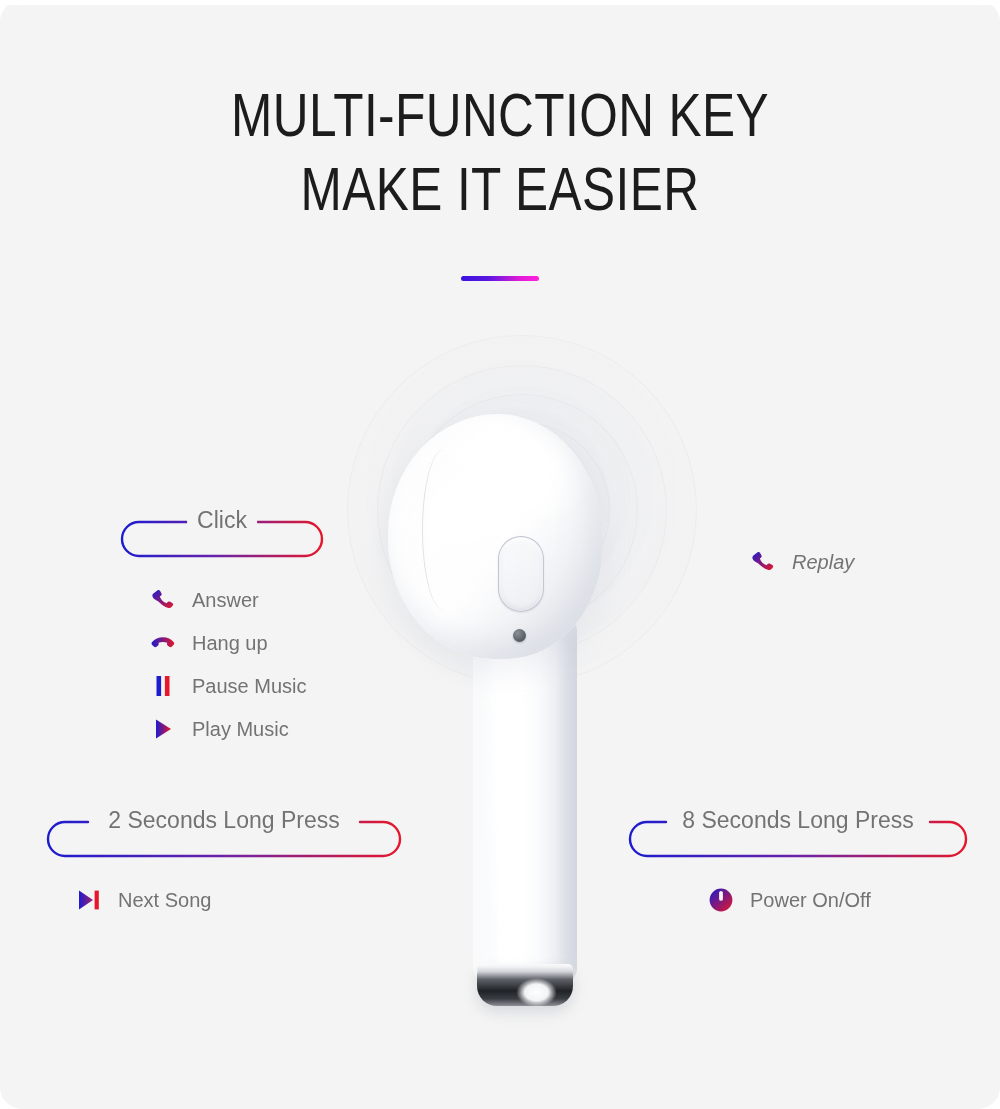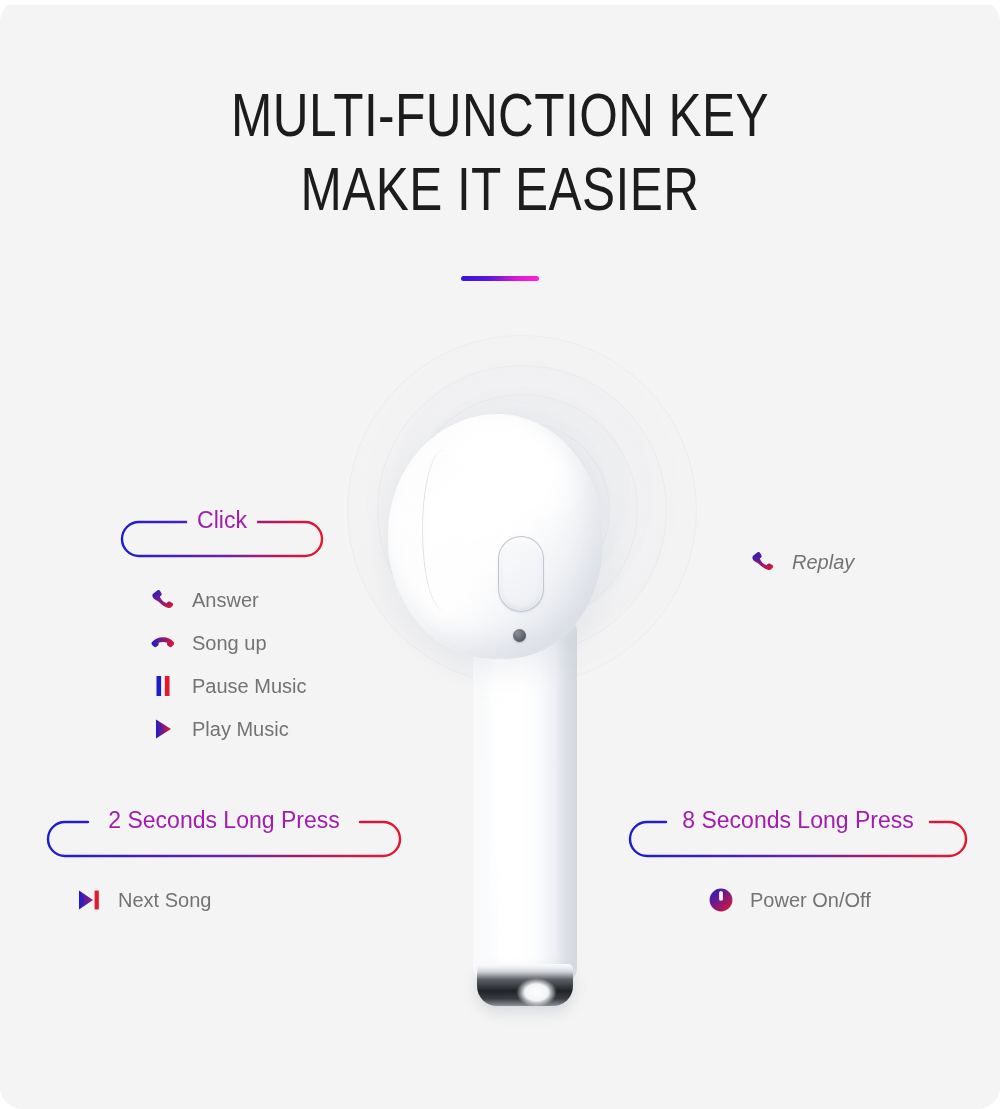--- a/index.html
+++ b/index.html
@@ -171,21 +171,21 @@
     height:38px;
   }
   .badge-svg { position:absolute; left:0; top:0; }
   .badge-label {
     position:absolute;
     top:-14px;
     left:50%;
     transform:translateX(-50%);
     background:#f4f4f4;
     padding:0 10px;
-    color:#a21caf;
+    color:#737373;
     font-size:23px;
     line-height:28px;
     font-weight:400;
     white-space:nowrap;
   }
 
   
   .feature-list { margin-top:20px; }
   .feature-row {
     display:flex;
@@ -287,21 +287,21 @@
           <svg width="26" height="20" viewBox="0 0 26 20">
             <defs>
                 <linearGradient id="gh1" x1="0" y1="0" x2="1" y2="0">
               <stop offset="0%" stop-color="#1c1ccf"></stop>
                   <stop offset="100%" stop-color="#e6172b"></stop>
             </linearGradient>
               </defs>
             <path d="M13 4.2C8.6 4.2 4.7 6 2.1 8.9c-.8.9-.8 2.2.1 3l1.9 1.8c.7.6 1.7.6 2.4 0l1.6-1.3c.5-.4.7-1 .6-1.6l-.2-1.1c2.8-.8 5.9-.8 8.7 0l-.2 1.1c-.1.6.1 1.2.6 1.6l1.6 1.3c.7.6 1.7.6 2.4 0l1.9-1.8c.9-.8.9-2.1.1-3C21.3 6 17.4 4.2 13 4.2z" fill="url(#gh1)"></path>
           </svg>
         </span>
-        <span class="feature-label">Song up</span>
+        <span class="feature-label">Hang up</span>
       </div>
       <div class="feature-row">
         <span class="feature-icon">
           <svg width="20" height="24" viewBox="0 0 20 24">
             <rect x="3.5" y="2" width="4.6" height="20" fill="#1c1ccf"></rect>
             <rect x="11.9" y="2" width="4.6" height="20" fill="#e6172b"></rect>
           </svg>
         </span>
         <span class="feature-label">Pause Music</span>
       </div>

